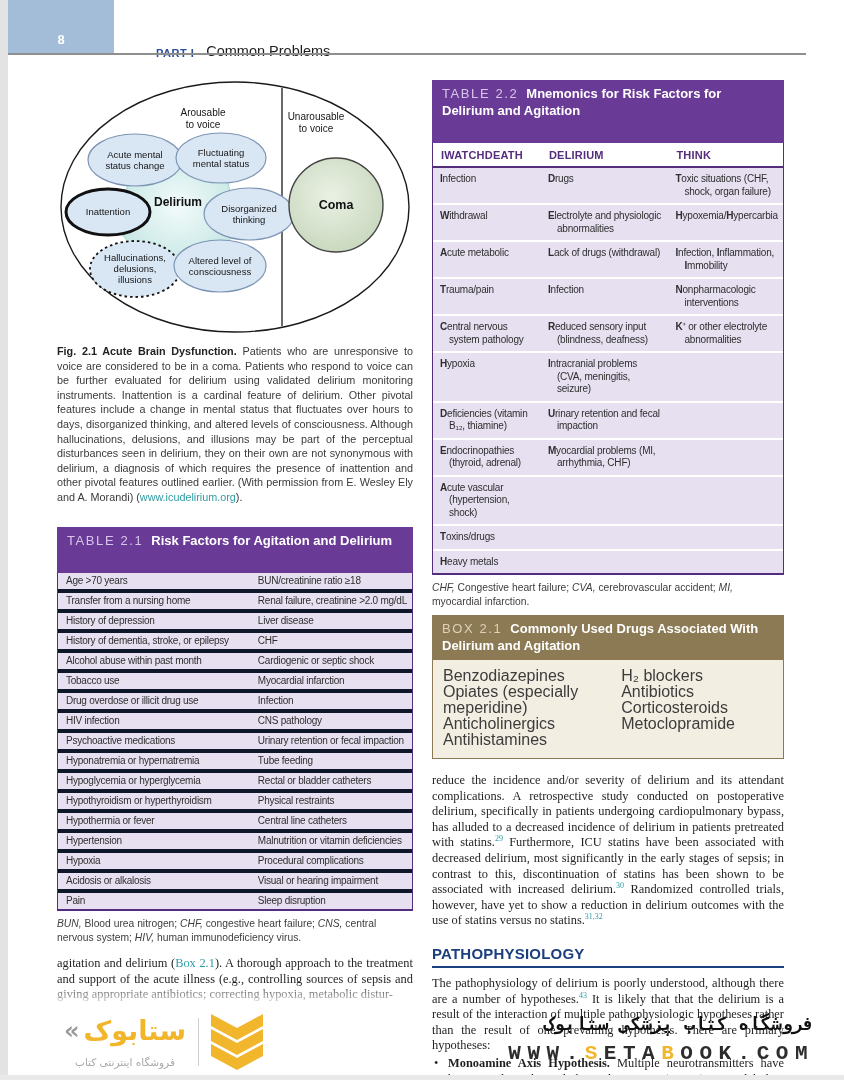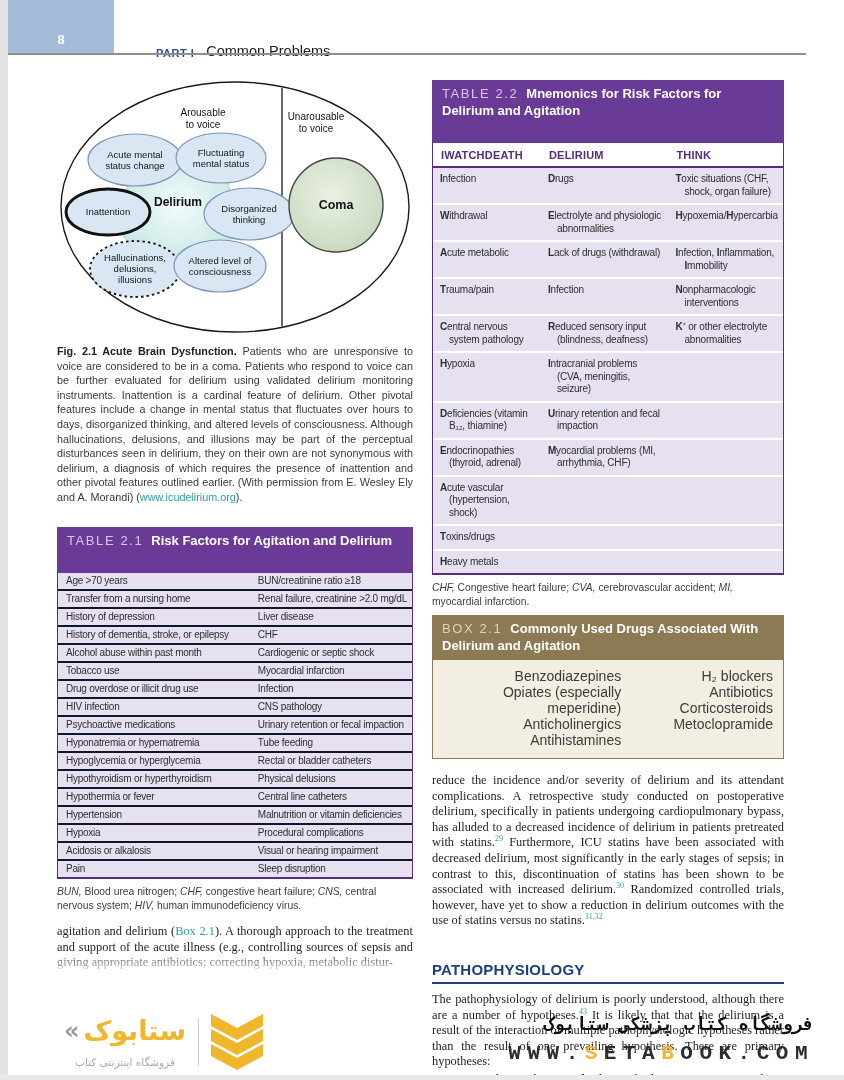--- a/index.html
+++ b/index.html
@@ -31,48 +31,48 @@
   .caption b{color:#222;}
   .teal{color:var(--teal);}
 
   
   .ptable{margin-top:22px;}
   .phead{background:var(--purple);color:#fff;padding:6px 10px 24px 10px;font-size:13px;line-height:16.5px;font-weight:bold;}
   .ptag{color:#d8c6ea;font-weight:normal;letter-spacing:1.6px;margin-right:8px;}
   .pbody{border:1.4px solid var(--purpleDark);border-top:none;border-bottom-width:2.5px;background:#fff;}
   table{border-collapse:separate;border-spacing:0;width:100%;}
   .t1 td{background:var(--lav);font-size:10px;letter-spacing:-.25px;color:#2e2e2e;
-        padding:2px 5px 2px 8px;height:16px;line-height:12px;white-space:nowrap;overflow:hidden;border-bottom:2px solid #0f172a;}
+        padding:2px 5px 2px 8px;height:16px;line-height:12px;white-space:nowrap;overflow:hidden;border-bottom:4px solid #0f172a;}
   .t1 td:first-child{width:55%;}
   .t1 tr:last-child td{border-bottom:none;}
 
   .t2 th{background:#fff;color:var(--purpleDark);font-size:11px;text-align:left;font-weight:bold;
         padding:6px 5px 5px 8px;border-bottom:2.5px solid var(--purpleDark);letter-spacing:.2px;}
   .t2 td{background:var(--lav);font-size:10px;letter-spacing:-.2px;color:#2e2e2e;vertical-align:top;
         padding:5px 5px 5px 16px;text-indent:-9px;line-height:12.5px;border-bottom:2px solid #fff;}
   .t2 tr:last-child td{border-bottom:none;}
   .t2 col.c1{width:31%;} .t2 col.c2{width:37%;} .t2 col.c3{width:32%;}
 
   .footnote{margin-top:6px;font-size:10.3px;line-height:13.5px;color:#3d3d3d;}
 
   
   .pbox{margin-top:7px;}
   .bhead{background:var(--brown);color:#fff;padding:6px 10px;font-size:13px;line-height:16.5px;font-weight:bold;}
   .btag{color:#ded3b8;font-weight:normal;letter-spacing:1.6px;margin-right:8px;}
   .bbody{background:var(--cream);border:1px solid var(--brown);border-top:none;display:flex;padding:8px 10px 10px 10px;}
-  .bcol{font-size:14px;line-height:16px;color:#3c3c3c;text-align:right;}
+  .bcol{font-size:16px;line-height:16px;color:#3c3c3c;}
   .bcol.l{width:54%;} .bcol.r{width:46%;}
 
   
   .bodytext{font-family:"Liberation Serif",serif;font-size:12.4px;line-height:15.6px;text-align:justify;color:#1f1f1f;}
   .left-para{position:relative;margin-top:12px;}
   .fade{position:absolute;left:0;right:0;bottom:-10px;height:30px;
         background:linear-gradient(to bottom,rgba(255,255,255,0),#fff 80%);}
   sup.ref{color:var(--teal);font-size:8px;line-height:0;}
-  .section-heading{margin-top:32px;color:var(--navy);font-size:15px;letter-spacing:.2px;
+  .section-heading{margin-top:16px;color:var(--navy);font-size:15px;letter-spacing:.2px;
         border-bottom:2px solid var(--navy);padding-bottom:4px;font-family:"Liberation Sans",sans-serif;}
   .mt8{margin-top:8px;} .mt14{margin-top:14px;}
   .bullet{position:relative;padding-left:16px;margin-top:2px;}
   .bullet .dot{position:absolute;left:2px;top:0;font-family:"Liberation Serif",serif;font-size:12.4px;}
 
   
   .footer{position:absolute;left:0;top:1012px;width:844px;height:63px;}
   .brand-left{position:absolute;left:64px;top:2px;display:flex;align-items:center;gap:12px;}
   .brand-text{display:flex;flex-direction:column;align-items:center;font-family:"DejaVu Sans",sans-serif;}
   .brand-word{display:flex;align-items:center;gap:4px;}
@@ -183,21 +183,21 @@
               <tr>
                 <td>Hyponatremia or hypernatremia</td>
                 <td>Tube feeding</td>
               </tr>
               <tr>
                 <td>Hypoglycemia or hyperglycemia</td>
                 <td>Rectal or bladder catheters</td>
               </tr>
               <tr>
                 <td>Hypothyroidism or hyperthyroidism</td>
-                <td>Physical delusions</td>
+                <td>Physical restraints</td>
               </tr>
               <tr>
                 <td>Hypothermia or fever</td>
                 <td>Central line catheters</td>
               </tr>
               <tr>
                 <td>Hypertension</td>
                 <td>Malnutrition or vitamin deficiencies</td>
               </tr>
               <tr>

